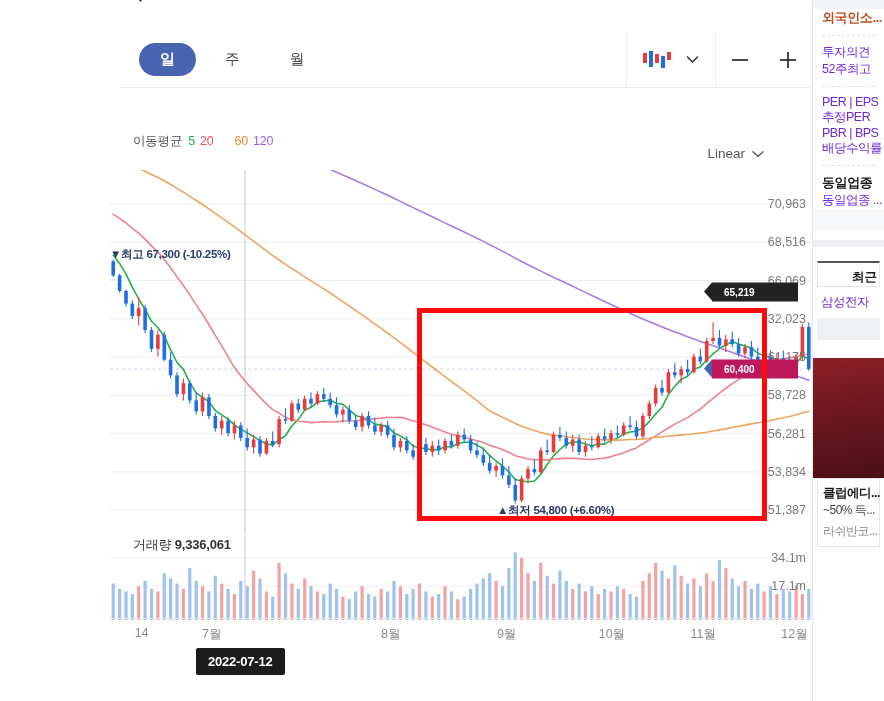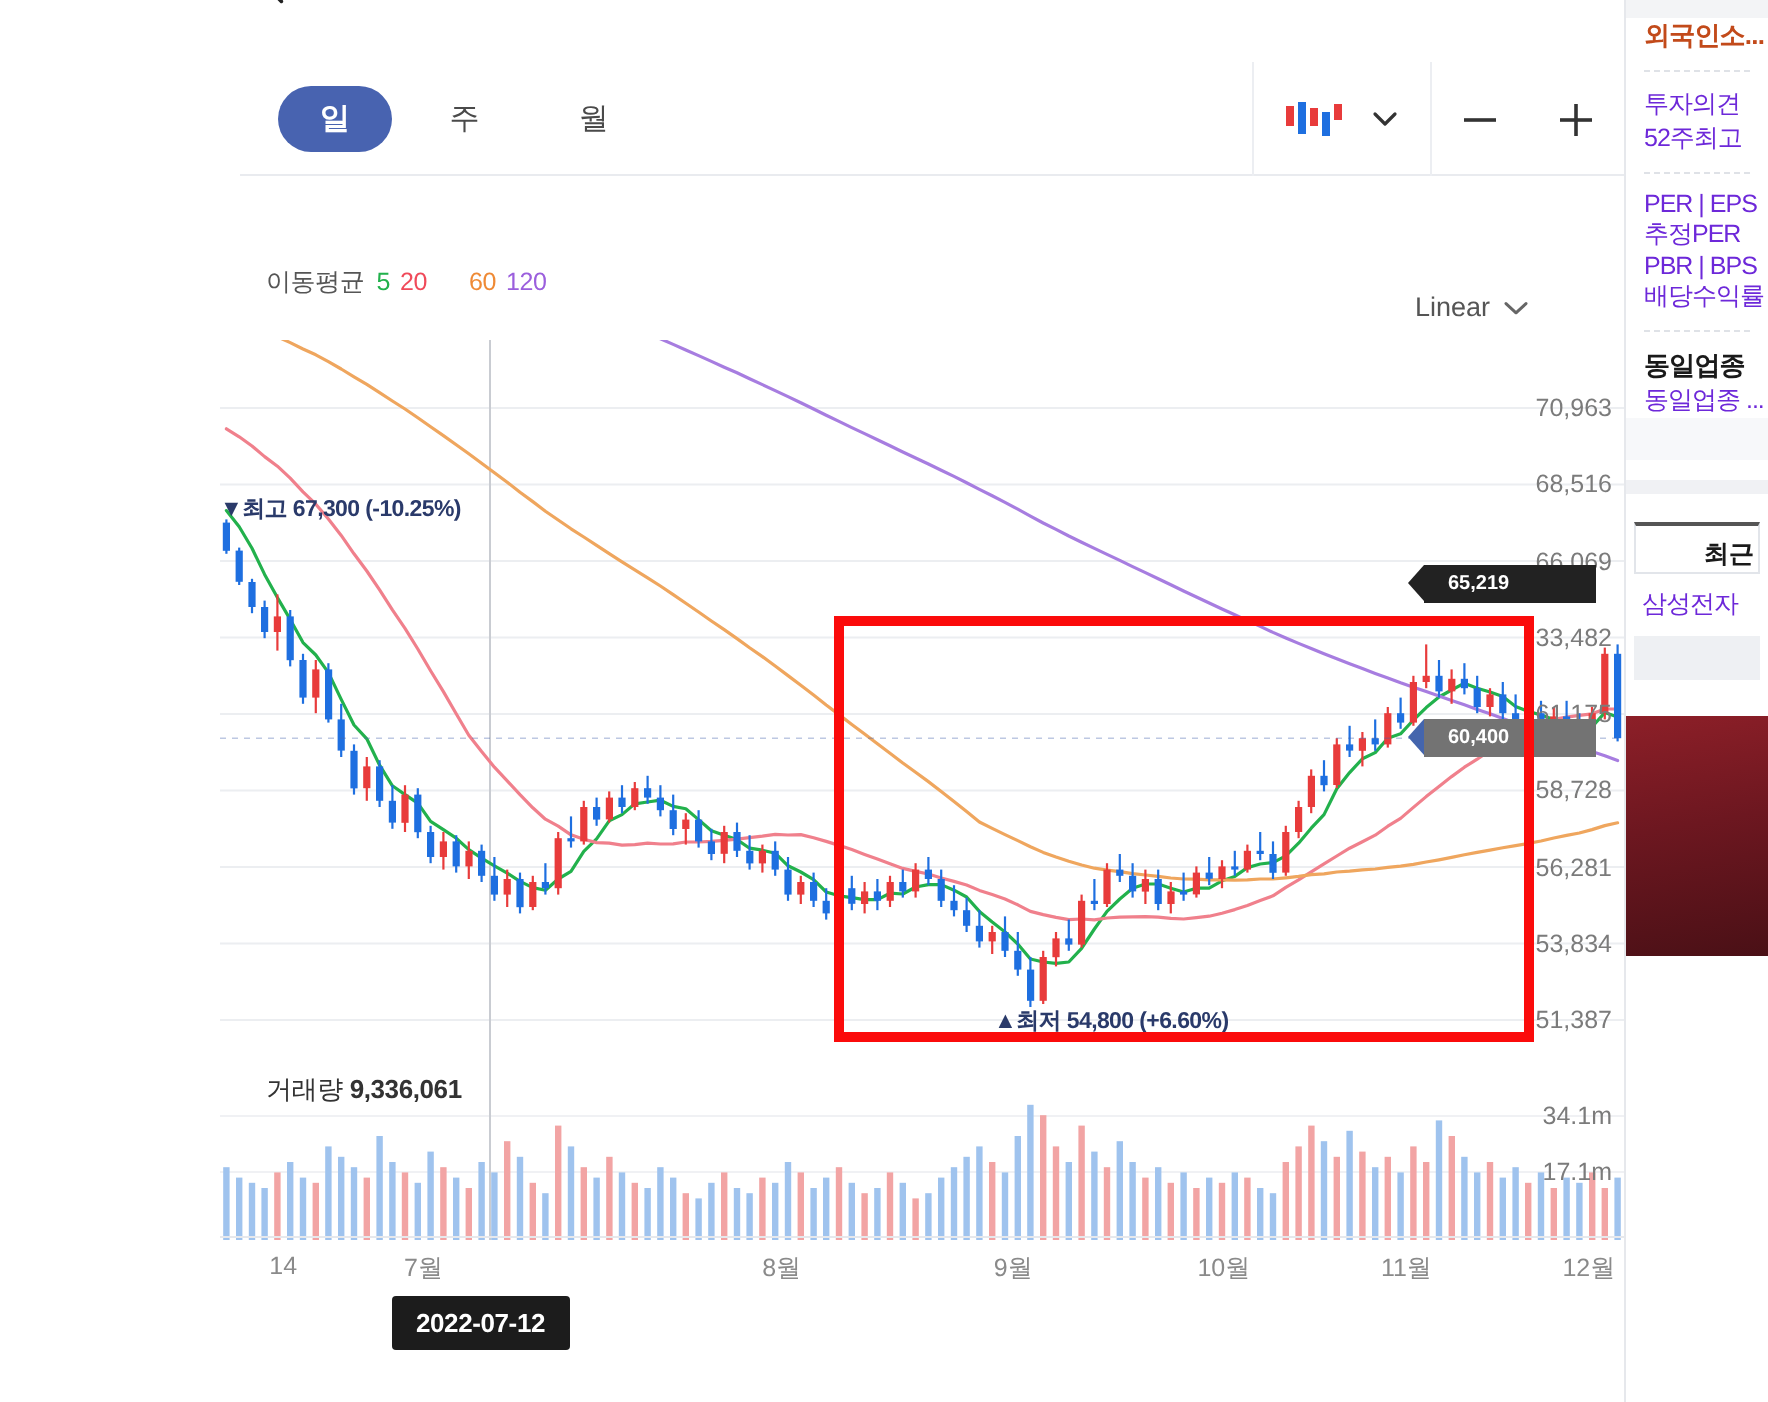--- a/index.html
+++ b/index.html
@@ -105,21 +105,21 @@
     position:absolute; font-size:12.5px; color:#8a8a8a;
     transform:translateX(-50%); white-space:nowrap; top:626px;
   }
 
   .pricebadge {
     position:absolute; height:19px; display:flex; align-items:center;
     font-size:10px; font-weight:bold; color:#fff; padding-left:12px;
     transform:translateY(-50%); white-space:nowrap;
   }
   .pb-black { background:#222; }
-  .pb-blue  { background:#737373; }
+  .pb-blue  { background:#be185d; }
   .pb-arrow {
     position:absolute; left:-8px; top:0; width:0; height:0;
     border-top:9.5px solid transparent; border-bottom:9.5px solid transparent;
   }
   .pb-black .pb-arrow { border-right:8px solid #222; }
   .pb-blue  .pb-arrow { border-right:8px solid #4465ad; }
 
   .annot {
     position:absolute; font-size:11.5px; color:#2a3a6a; white-space:nowrap;
     font-weight:bold; letter-spacing:-0.3px;
@@ -595,21 +595,21 @@
           <rect x="697.2" y="60.8" width="3.2" height="31.2" fill="#9fc3ee"></rect>
         </svg>
     </div>
 
     <div class="xaxis-line"></div>
 
     <div id="ylabels">
         <div class="ylab" style="top: 204px;">70,963</div>
         <div class="ylab" style="top: 242.25px;">68,516</div>
         <div class="ylab" style="top: 280.5px;">66,069</div>
-        <div class="ylab" style="top: 318.75px;">33,482</div>
+        <div class="ylab" style="top: 318.75px;">32,023</div>
         <div class="ylab" style="top: 357px;">61,175</div>
         <div class="ylab" style="top: 395.25px; text-align: right;">58,728</div>
         <div class="ylab" style="top: 433.5px;">56,281</div>
         <div class="ylab" style="top: 471.75px;">53,834</div>
         <div class="ylab" style="top: 510px;">51,387</div>
       </div>
     <div id="vlabels">
         <div class="vlab" style="top: 558px;">34.1m</div>
         <div class="vlab" style="top: 586px;">17.1m</div>
       </div>
@@ -664,14 +664,19 @@
     <div style="padding:0 4px;">
       <div class="sb-box">
         <div class="sb-tabhead">최근</div>
       </div>
       <div class="sb-r" style="padding:7px 4px;">삼성전자</div>
       <div style="height:22px;background:#eef0f3;"></div>
     </div>
 
     <div style="height:18px;"></div>
     <div class="sb-img"></div>
+    <div class="sb-ad">
+      <div class="sb-ad-t">클럽에디...</div>
+      <div class="sb-ad-s">~50% 득...</div>
+      <div class="sb-ad-b">라쉬반코...</div>
+    </div>
   </div>
 </div>
 
 </body></html>

